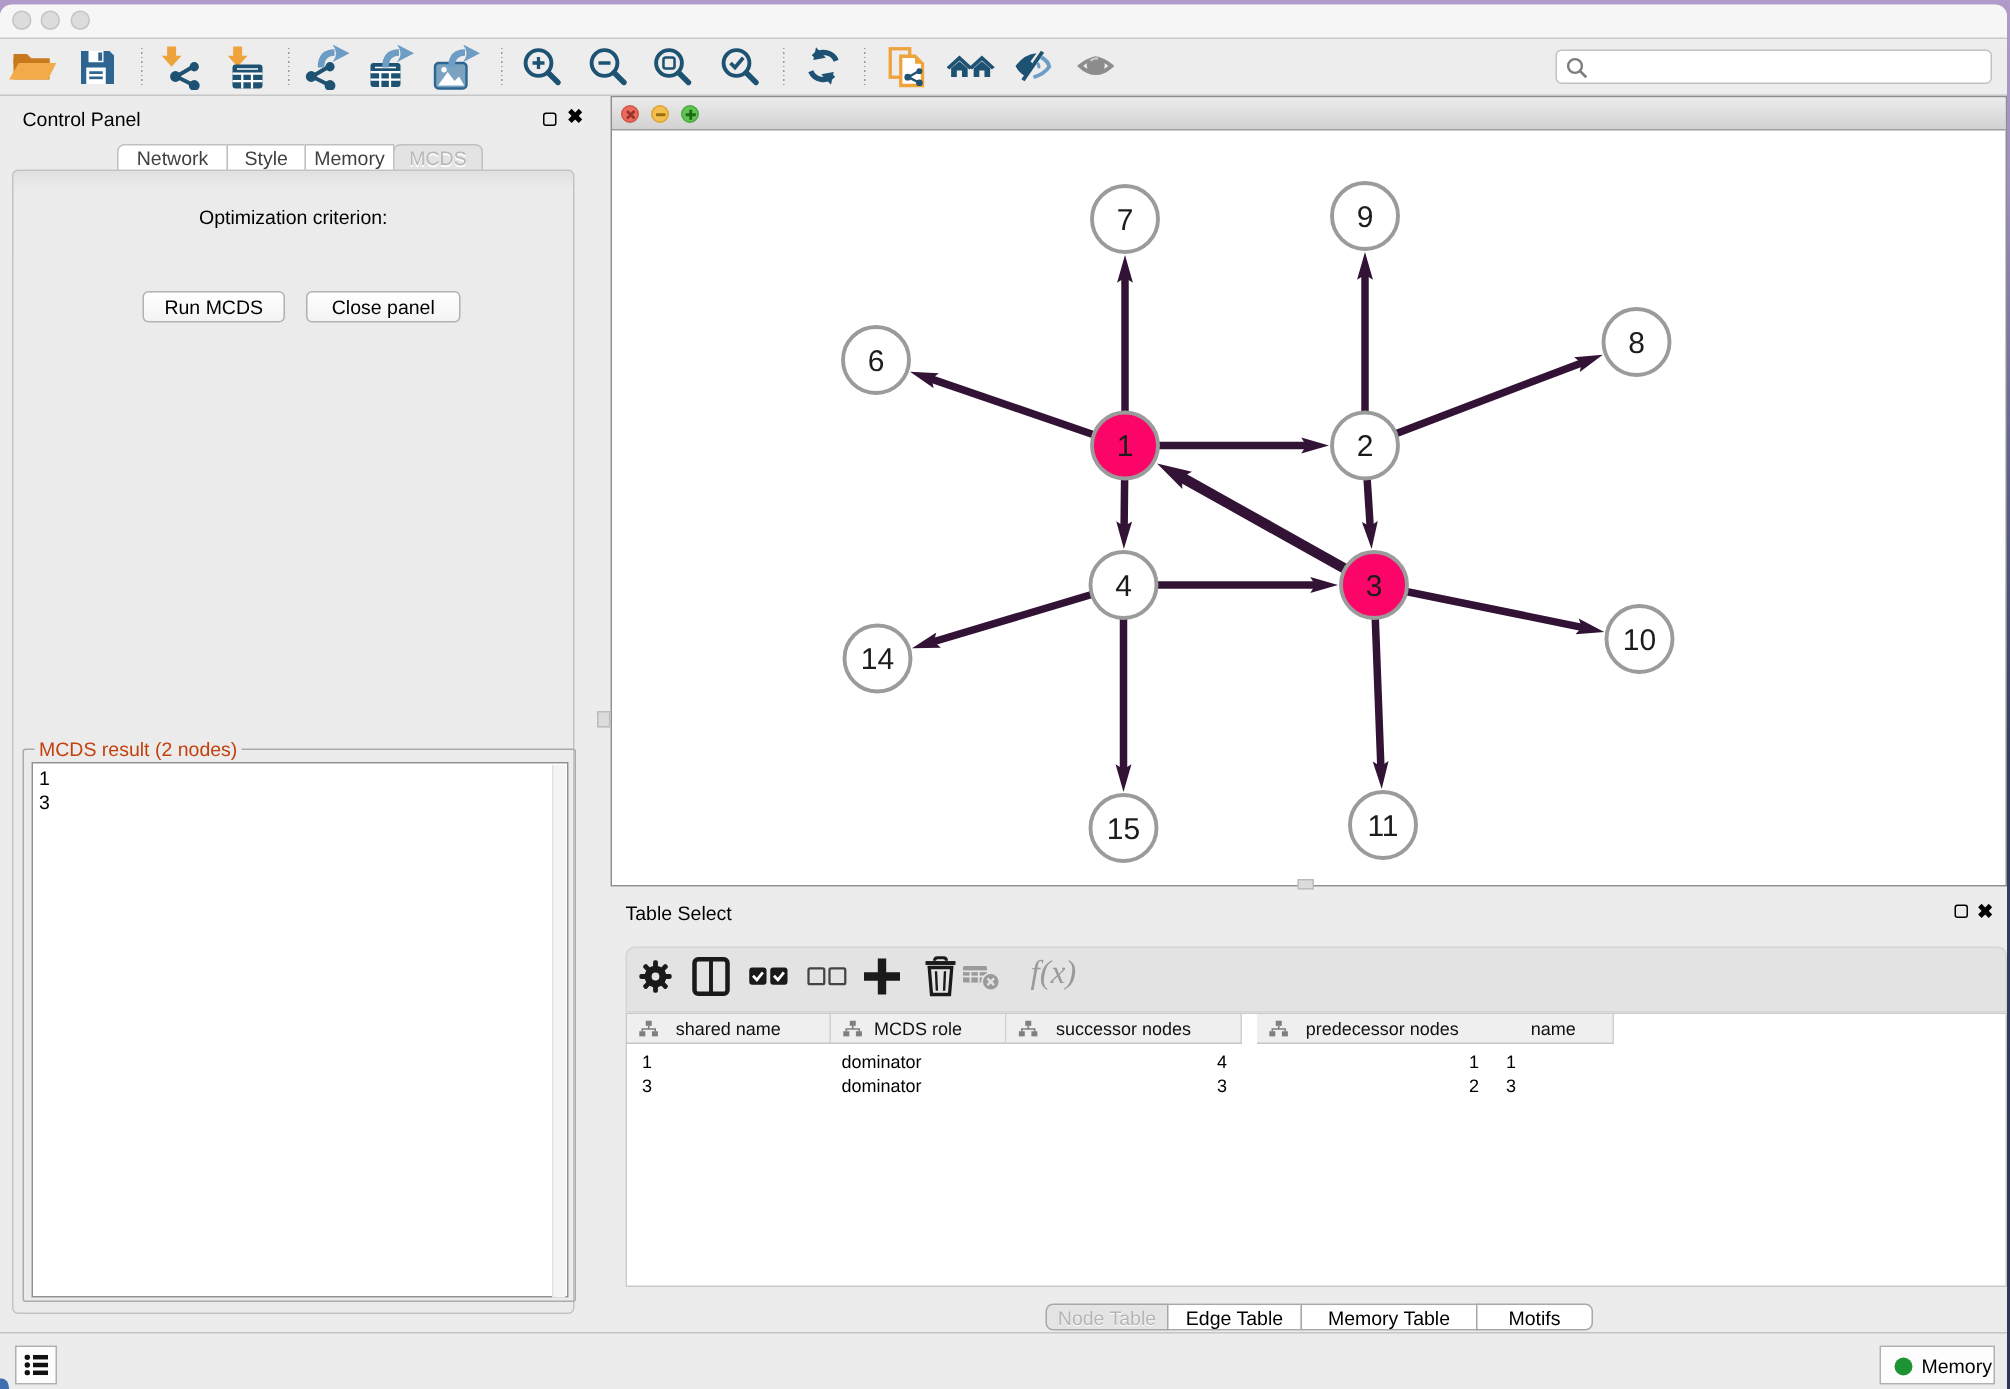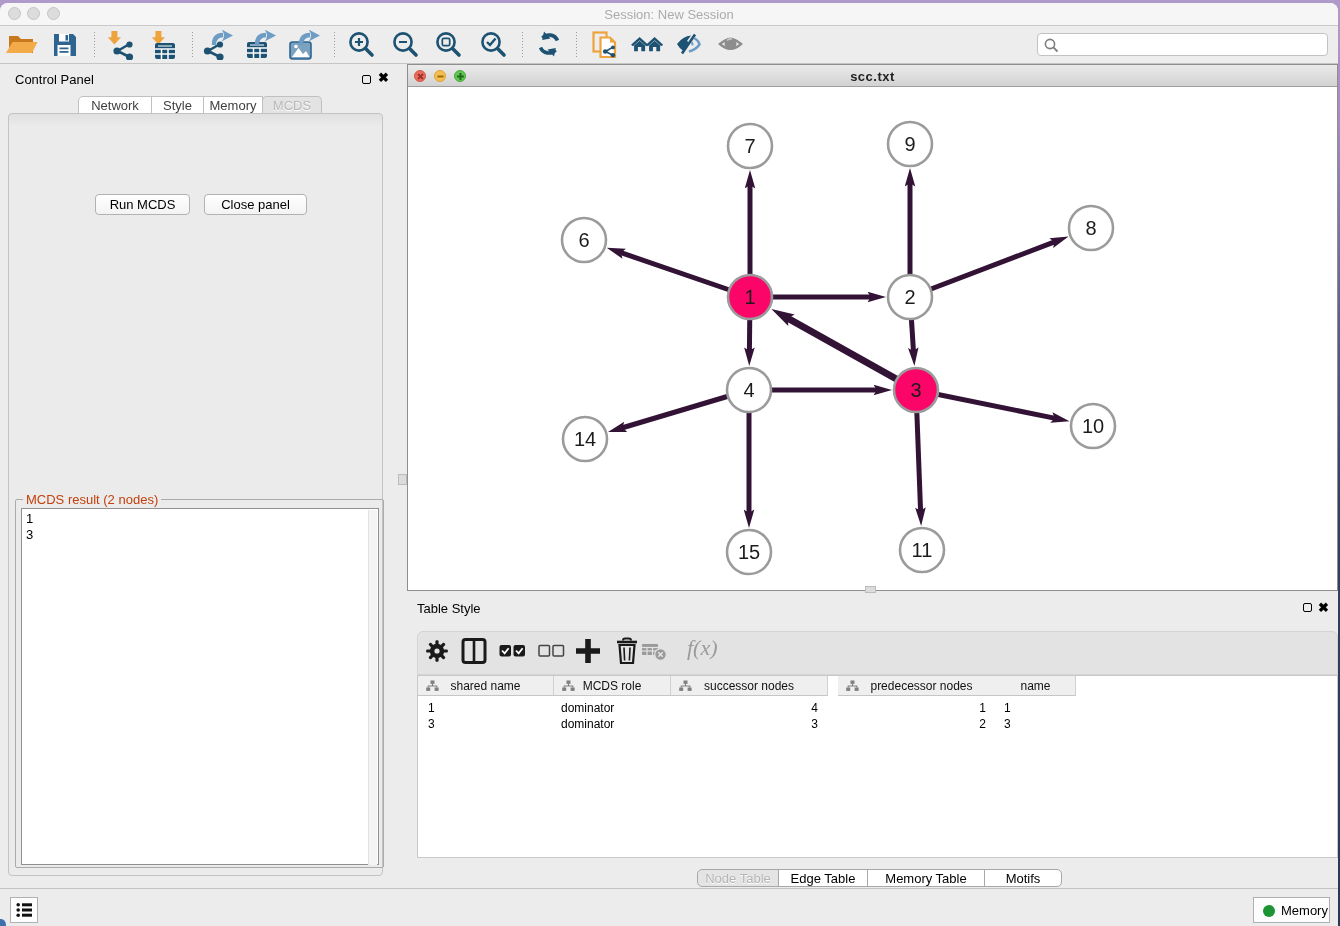--- a/index.html
+++ b/index.html
@@ -74,21 +74,20 @@
   border-top:1px solid #c4c4c4; background:#ececec; }
 </style>
 </head>
 <body>
 <div id="edge-right"></div>
 <div id="win">
   <div id="titlebar">
     <div class="tl" style="left:8px;"></div>
     <div class="tl" style="left:27px;"></div>
     <div class="tl" style="left:47px;"></div>
-    <div id="titletext">Session: New Session</div>
   </div>
   <div id="toolbar">
     <svg class="ticon" style="left:5px" width="34" height="30" viewBox="0 0 34 30">
         <path d="M4,6 h9 l3,3 h12 v4 H4 z" fill="#c8791d"></path>
         <path d="M4,9 h24 v14 H4 z" fill="#c8791d"></path>
         <path d="M1,23 L7.5,12 h25 L27,23 z" fill="#f2ab48"></path>
       </svg>
     <svg class="ticon" style="left:48px" width="34" height="30" viewBox="0 0 34 30">
         <path d="M6,4 h19 l3,3 v19 H6 z" fill="#2e6590"></path>
         <rect x="11" y="4" width="10" height="7.5" fill="#fff"></rect>
@@ -245,20 +244,21 @@
     <div id="cpanel-head">Control Panel</div>
     <div class="float-ic" style="left:362px; top:13px;"></div>
     <div class="close-x" style="left:378px; top:8px;">✖</div>
     <div class="tabstrip">
       <div class="tabseg" style="left:78px; top:34px; width:74px; border-radius:5px 0 0 5px;">Network</div>
       <div class="tabseg" style="left:151px; top:34px; width:53px;">Style</div>
       <div class="tabseg" style="left:203px; top:34px; width:60px;">Memory</div>
       <div class="tabseg" style="left:262px; top:34px; width:60px; background:#e3e3e3; border-radius:5px 5px 0 0; color:#b8b8b8; text-shadow:0 1px 0 #fff; border-bottom:none; height:19px;">MCDS</div>
     </div>
     <div id="tabcontent">
+      <div id="optlabel">Optimization criterion:</div>
       <div class="btn" style="left:86px; top:80px; width:95px;">Run MCDS</div>
       <div class="btn" style="left:195px; top:80px; width:103px;">Close panel</div>
       <div id="mcdsgroup">
         <div id="mcdslabel">MCDS result (2 nodes)</div>
         <div id="mcdstext">
           <div style="position:absolute;left:4px;top:2px;">1</div>
           <div style="position:absolute;left:4px;top:18px;">3</div>
           <div id="mcds-sb"></div>
         </div>
       </div>
@@ -274,21 +274,20 @@
       <div class="mtl" style="left:26px; background:#f5bf4f; border:0.5px solid #dda32f;">
           <svg width="11" height="11" viewBox="0 0 11 11" style="position:absolute;left:0;top:0">
             <path d="M2.4,5.5 H8.6" stroke="#9a6c10" stroke-width="1.9"></path>
           </svg>
         </div>
       <div class="mtl" style="left:46px; background:#61c454; border:0.5px solid #4ca73e;">
           <svg width="11" height="11" viewBox="0 0 11 11" style="position:absolute;left:0;top:0">
             <path d="M5.5,2.1 V8.9 M2.1,5.5 H8.9" stroke="#1d6a12" stroke-width="1.9"></path>
           </svg>
         </div>
-      <div id="nettitletext">scc.txt</div>
     </div>
     <svg id="graph" style="position:absolute;left:0;top:22px;" width="929" height="504" viewBox="408 87 929 504">
 <defs>
 <marker id="arr" viewBox="0 0 19 11" refX="4.5" refY="5.5" markerWidth="19" markerHeight="11" orient="auto" markerUnits="userSpaceOnUse">
             <path d="M0.3,0.2 L18.8,5.5 L0.3,10.8 L3.6,5.5 Z" fill="#321335"></path>
           </marker>
 <marker id="arrbig" viewBox="0 0 19 11" refX="4.5" refY="5.5" markerWidth="23.7" markerHeight="13.7" orient="auto" markerUnits="userSpaceOnUse">
             <path d="M0.3,0.2 L18.8,5.5 L0.3,10.8 L3.6,5.5 Z" fill="#321335"></path>
           </marker>
 </defs>
@@ -331,21 +330,21 @@
 <text x="749" y="397">4</text>
 <text x="916" y="397">3</text>
 <text x="585" y="446">14</text>
 <text x="1093" y="433">10</text>
 <text x="749" y="559">15</text>
 <text x="922" y="557">11</text>
 </g>
 </svg>
   </div>
   <div id="tpanel">
-    <div id="tpanel-head">Table Style</div>
+    <div id="tpanel-head">Table Select</div>
     <div class="float-ic" style="left:896px; top:9px;"></div>
     <div class="close-x" style="left:911px; top:6px;">✖</div>
     <div id="ttoolbar">
         <div style="position:absolute;left:0px;top:0;width:941px;height:44px;">
           <svg style="position:absolute;left:4px;top:4px" width="30" height="30" viewBox="0 0 30 30">
             <circle cx="15" cy="15" r="7.2" fill="#1a1a1a"></circle>
             <rect x="13.4" y="4.2" width="3.2" height="5" rx="1.2" transform="rotate(0 15 15)" fill="#1a1a1a"></rect>
             <rect x="13.4" y="4.2" width="3.2" height="5" rx="1.2" transform="rotate(45 15 15)" fill="#1a1a1a"></rect>
             <rect x="13.4" y="4.2" width="3.2" height="5" rx="1.2" transform="rotate(90 15 15)" fill="#1a1a1a"></rect>
             <rect x="13.4" y="4.2" width="3.2" height="5" rx="1.2" transform="rotate(135 15 15)" fill="#1a1a1a"></rect>

